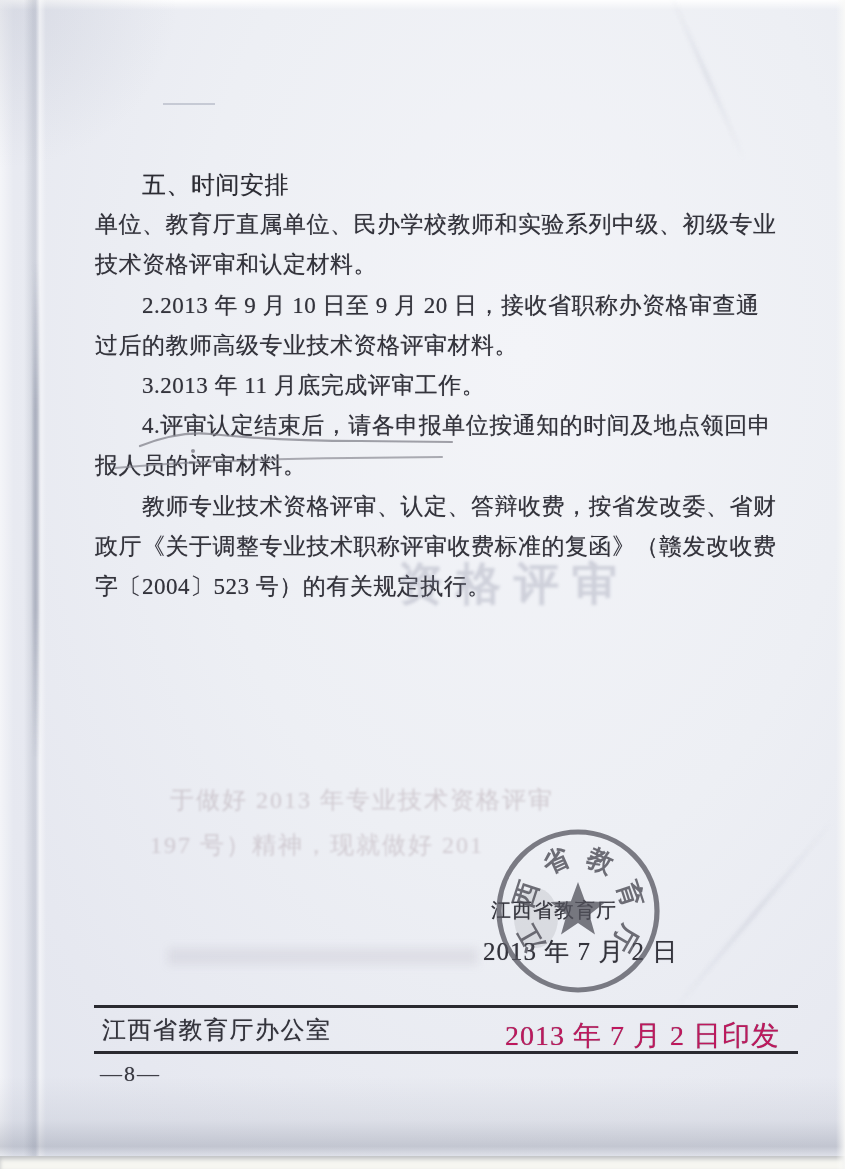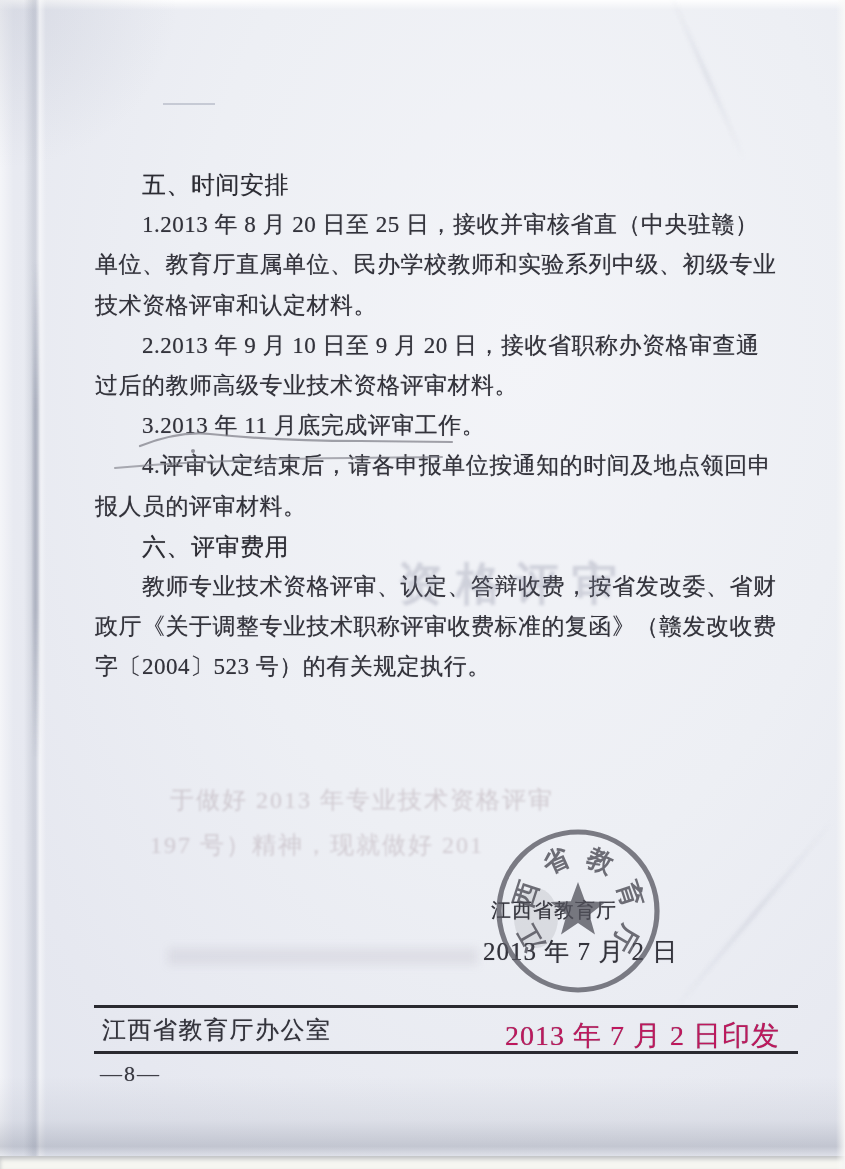--- a/index.html
+++ b/index.html
@@ -115,29 +115,27 @@
 <div class="paper"></div>
 <div class="corner-shade-tl"></div>
 <div class="vertical-crease"></div>
 <div class="vertical-crease-dark"></div>
 <div class="diag-crease-tr"></div>
 <div class="diag-crease-right"></div>
 <div class="faint-line-top"></div>
 
 <div id="doc-body">
     <div class="line indent heading">五、时间安排</div>
-    <div class="line indent">1.2013 年 8 月 20 日至 25 日，接收并审核省直（中央驻赣）</div>
     <div class="line">单位、教育厅直属单位、民办学校教师和实验系列中级、初级专业</div>
     <div class="line">技术资格评审和认定材料。</div>
     <div class="line indent">2.2013 年 9 月 10 日至 9 月 20 日，接收省职称办资格审查通</div>
     <div class="line">过后的教师高级专业技术资格评审材料。</div>
     <div class="line indent">3.2013 年 11 月底完成评审工作。</div>
     <div class="line indent">4.评审认定结束后，请各申报单位按通知的时间及地点领回申</div>
     <div class="line">报人员的评审材料。</div>
-    <div class="line indent heading">六、评审费用</div>
     <div class="line indent">教师专业技术资格评审、认定、答辩收费，按省发改委、省财</div>
     <div class="line">政厅《关于调整专业技术职称评审收费标准的复函》（赣发改收费</div>
     <div class="line">字〔2004〕523 号）的有关规定执行。</div>
   </div>
 
 <div id="ghosts">
     <div class="ghost ghost-0">资格评审</div>
     <div class="ghost ghost-1">于做好 2013 年专业技术资格评审</div>
     <div class="ghost ghost-2">197 号）精神，现就做好 201</div>
   </div>

